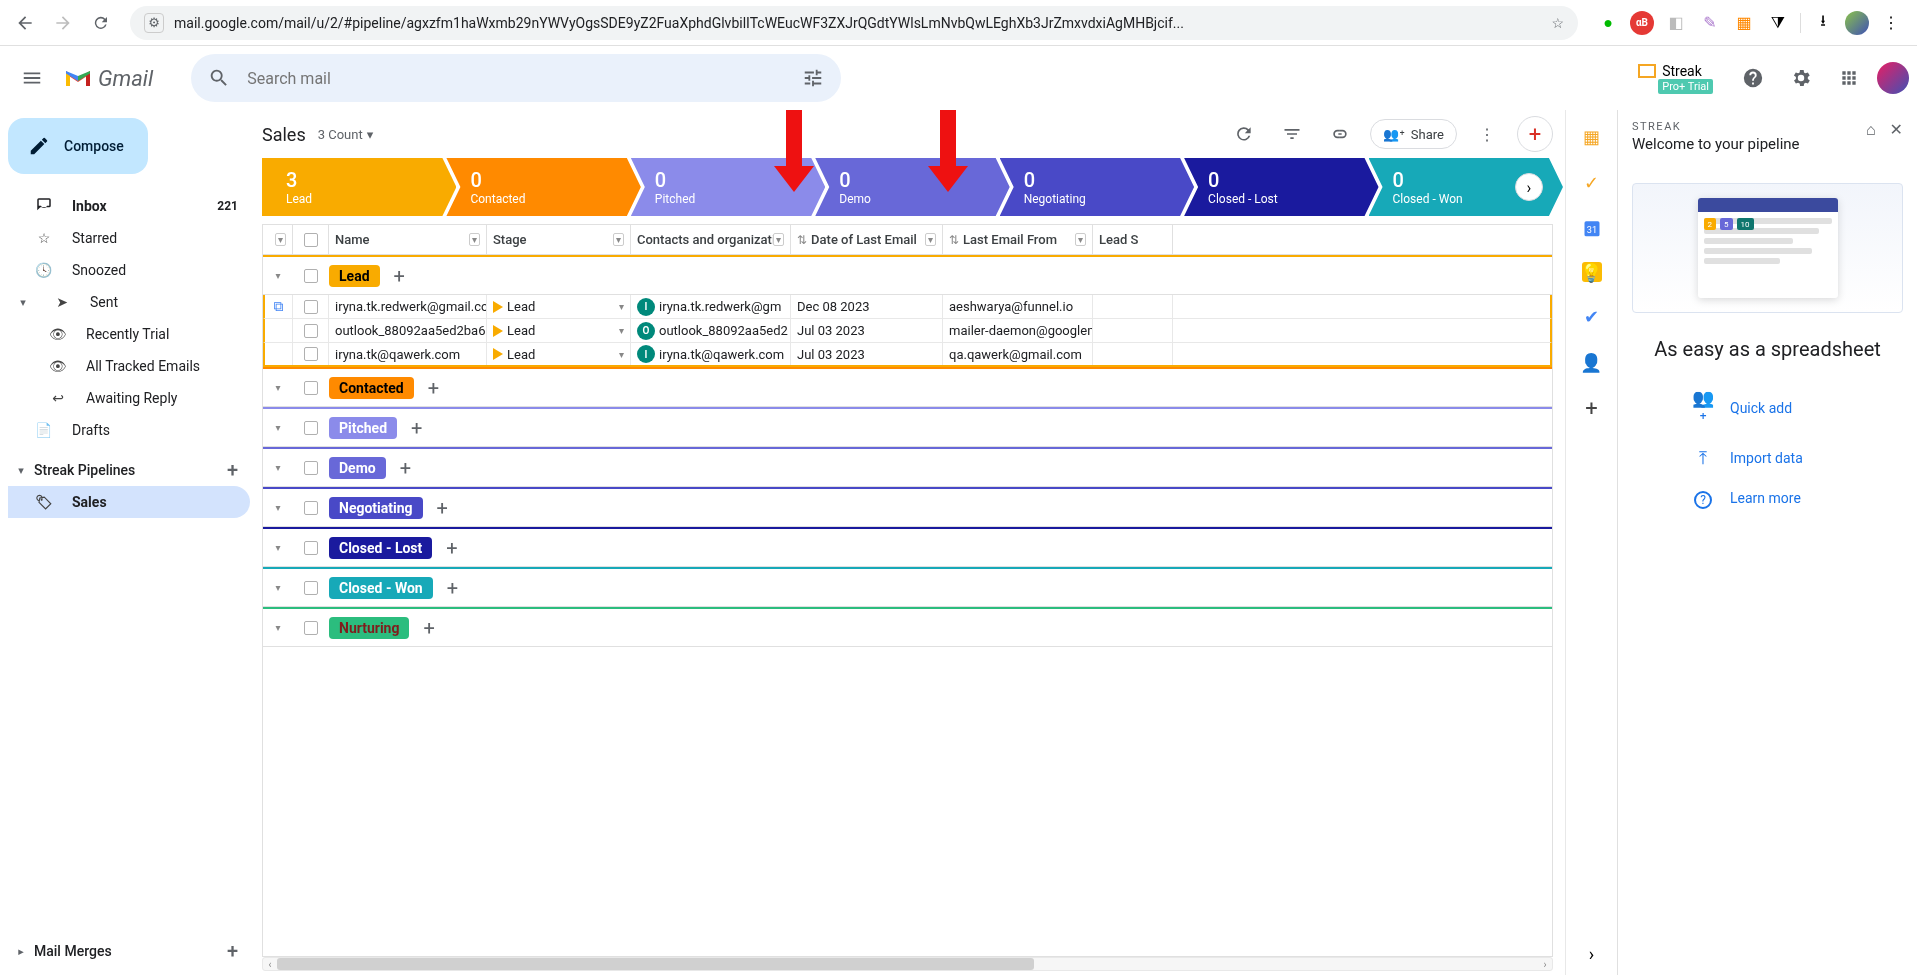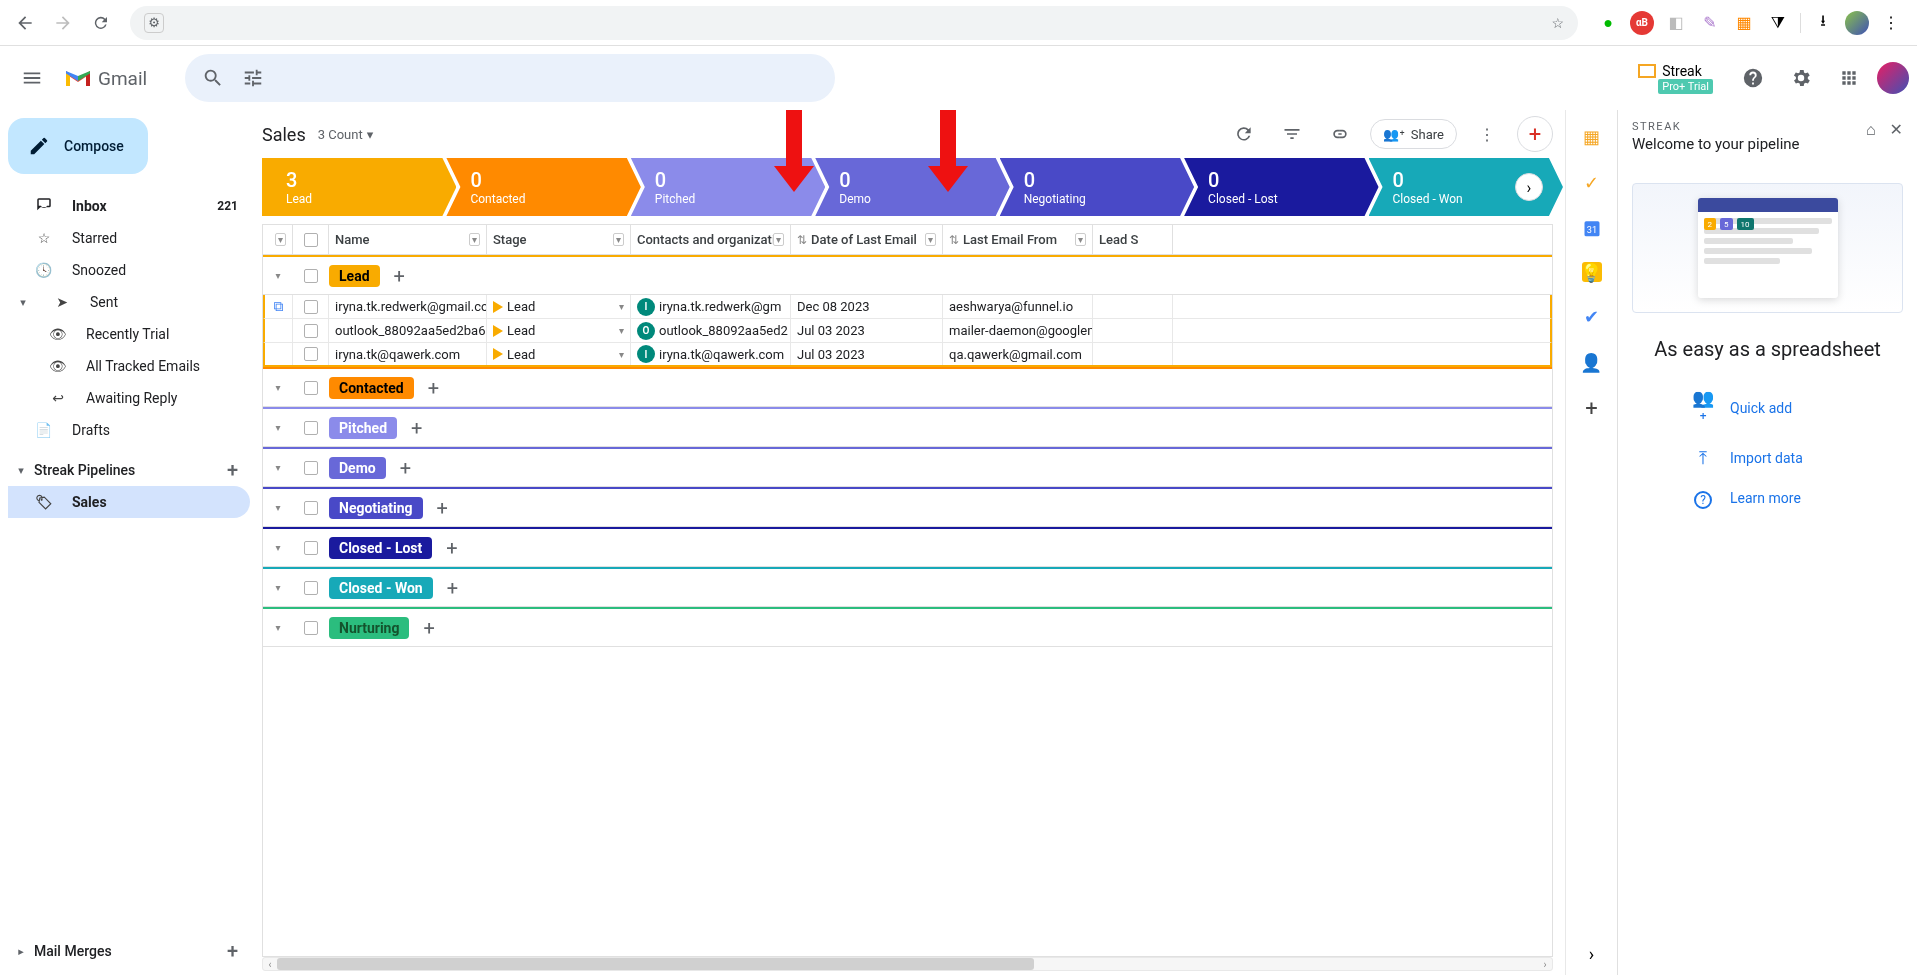--- a/index.html
+++ b/index.html
@@ -10,21 +10,21 @@
 .browser-btn { width: 34px; height: 34px; display: flex; align-items: center; justify-content: center; border-radius: 50%; color: #5f6368; cursor: pointer; }
 .browser-btn.disabled { color: #bdbdbd; }
 .url-bar { flex: 1; height: 34px; background: #f1f3f4; border-radius: 17px; display: flex; align-items: center; padding: 0 14px; gap: 10px; color: #202124; font-size: 14px; margin: 0 8px; }
 .url-bar .site-icon { width: 20px; height: 20px; display: flex; align-items: center; justify-content: center; font-size: 13px; color: #5f6368; border: 1px solid #ccc; border-radius: 4px; }
 .ext-icons { display: flex; align-items: center; gap: 10px; padding: 0 6px; }
 .ext-icon { width: 24px; height: 24px; border-radius: 50%; display: flex; align-items: center; justify-content: center; font-size: 16px; }
 
 
 .app-header { height: 64px; display: flex; align-items: center; padding: 0 8px; gap: 8px; }
 .menu-btn { width: 48px; height: 48px; display: flex; align-items: center; justify-content: center; border-radius: 50%; color: #5f6368; cursor: pointer; }
-.gmail-logo { display: flex; align-items: center; gap: 6px; font-size: 19px; color: #5f6368; margin-right: 30px; cursor: pointer; }
+.gmail-logo { display: flex; align-items: center; gap: 6px; font-size: 22px; color: #5f6368; margin-right: 30px; cursor: pointer; font-style: italic; }
 .search-box { width: 650px; height: 48px; background: #eaf1fb; border-radius: 24px; display: flex; align-items: center; padding: 0 8px; }
 .search-box input { flex: 1; border: none; background: transparent; font-size: 16px; padding: 0 8px; outline: none; }
 .search-btn, .tune-btn { width: 40px; height: 40px; display: flex; align-items: center; justify-content: center; color: #5f6368; cursor: pointer; }
 .header-spacer { flex: 1; }
 .streak-badge { display: flex; flex-direction: column; align-items: flex-start; margin: 0 12px; cursor: pointer; }
 .streak-badge-top { display: flex; align-items: center; gap: 6px; font-size: 14px; }
 .streak-badge-top .streak-box { width: 18px; height: 14px; border: 2px solid #f5a623; }
 .streak-trial { font-size: 11px; background: #4ec9b0; color: #fff; padding: 1px 4px; border-radius: 2px; margin-left: 20px; }
 .header-icon { width: 40px; height: 40px; display: flex; align-items: center; justify-content: center; color: #5f6368; cursor: pointer; }
 .avatar-img { width: 32px; height: 32px; border-radius: 50%; background: linear-gradient(135deg, #e91e63, #3f51b5); cursor: pointer; }
@@ -90,21 +90,21 @@
 .group-check { width: 36px; display: flex; justify-content: center; }
 .group-badge { padding: 3px 10px; border-radius: 4px; font-weight: 700; font-size: 14px; }
 .group-add { margin-left: 14px; font-size: 20px; color: #5f6368; }
 .badge-lead { background: #f9ab00; color: #000; }
 .badge-contacted { background: #ff8a00; color: #000; }
 .badge-pitched { background: #8b8bea; color: #fff; }
 .badge-demo { background: #6868d8; color: #fff; }
 .badge-negotiating { background: #4949c7; color: #fff; }
 .badge-closedlost { background: #1a1a9e; color: #fff; }
 .badge-closedwon { background: #17a9b8; color: #fff; }
-.badge-nurturing { background: #2bbd7e; color: #14532d; }
+.badge-nurturing { background: #2bbd7e; color: #7f1d1d; }
 
 .data-row { display: flex; height: 24px; border-bottom: 1px solid #e8e8e8; }
 .data-row.sel { border-left: 2px solid #f9ab00; border-right: 2px solid #f9ab00; }
 .data-row.last-lead { border-bottom: 2px solid #f9ab00; }
 .dcell { border-right: 1px solid #e8e8e8; display: flex; align-items: center; padding: 0 6px; overflow: hidden; white-space: nowrap; text-overflow: ellipsis; color: #202124; }
 .lead-tag { display: inline-flex; align-items: center; gap: 4px; }
 .lead-tag::before { content: ''; width: 0; height: 0; border-top: 6px solid transparent; border-bottom: 6px solid transparent; border-left: 10px solid #f9ab00; }
 .contact-chip { width: 18px; height: 18px; border-radius: 50%; background: #00897b; color: #fff; font-size: 10px; display: flex; align-items: center; justify-content: center; margin-right: 4px; flex-shrink: 0; font-weight: 600; }
 .popout-icon { color: #4285f4; font-size: 14px; }
 .checkbox-box { width: 14px; height: 14px; border: 1.5px solid #b0b0b0; border-radius: 2px; }
@@ -171,20 +171,21 @@
         <path fill="currentColor" d="M4 11h12.2l-5.6-5.6L12 4l8 8-8 8-1.4-1.4L16.2 13H4z"></path>
       </svg>
     </div>
   <div class="browser-btn">
       <svg width="18" height="18" viewBox="0 0 24 24">
         <path fill="currentColor" d="M17.65 6.35A8 8 0 1 0 19.5 14h-2.1a6 6 0 1 1-1.4-6.2L13 11h7V4l-2.35 2.35z"></path>
       </svg>
     </div>
   <div class="url-bar">
     <div class="site-icon">⚙</div>
+    <span>mail.google.com/mail/u/2/#pipeline/agxzfm1haWxmb29nYWVyOgsSDE9yZ2FuaXphdGlvbilITcWEucWF3ZXJrQGdtYWlsLmNvbQwLEghXb3JrZmxvdxiAgMHBjcif...</span>
     <span style="margin-left:auto;color:#5f6368">☆</span>
   </div>
   <div class="ext-icons">
     <div class="ext-icon" style="color:#0b0">●</div>
     <div class="ext-icon" style="background:#e53935;color:#fff;font-size:10px;font-weight:700">αB</div>
     <div class="ext-icon" style="color:#bbb">◧</div>
     <div class="ext-icon" style="color:#a7c">✎</div>
     <div class="ext-icon" style="color:#f80">▦</div>
     <div class="ext-icon">⧩</div>
     <div style="width:1px;height:20px;background:#ddd"></div>
@@ -211,20 +212,21 @@
       <path fill="#c5221f" d="M26 19h-4V9l4-2.5z"></path>
     </svg>
     <span>Gmail</span>
   </div>
   <div class="search-box">
     <div class="search-btn">
         <svg width="22" height="22" viewBox="0 0 24 24">
           <path fill="#5f6368" d="M15.5 14h-.8l-.3-.3a6.5 6.5 0 1 0-.7.7l.3.3v.8l5 5 1.5-1.5-5-5zM9.5 14a4.5 4.5 0 1 1 0-9 4.5 4.5 0 0 1 0 9z"></path>
         </svg>
       </div>
+    <input type="text" placeholder="Search mail" style="">
     <div class="tune-btn">
         <svg width="22" height="22" viewBox="0 0 24 24">
           <path fill="#5f6368" d="M3 17v2h6v-2H3zM3 5v2h10V5H3zm10 16v-2h8v-2h-8v-2h-2v6h2zM7 9v2H3v2h4v2h2V9H7zm14 4v-2H11v2h10zm-6-4h2V7h4V5h-4V3h-2v6z"></path>
         </svg>
       </div>
   </div>
   <div class="header-spacer"></div>
   <div class="streak-badge">
     <div class="streak-badge-top">
       <div class="streak-box"></div>

